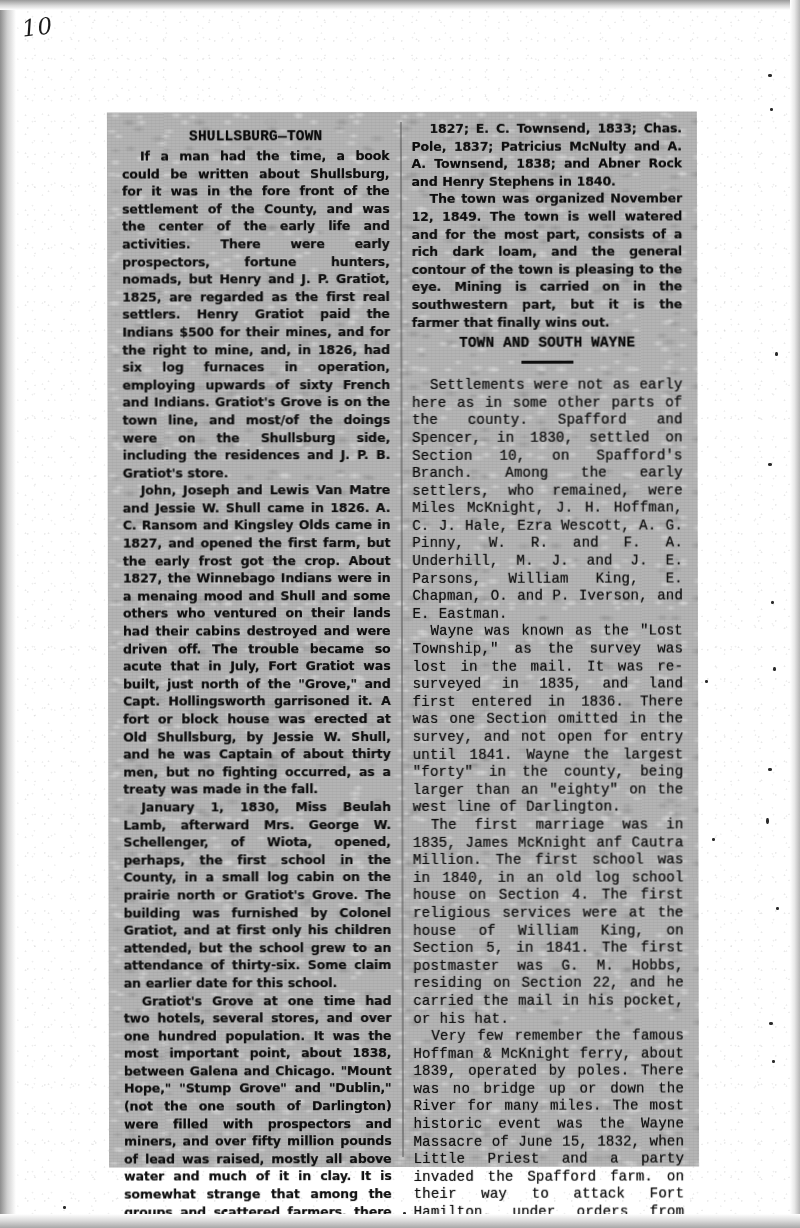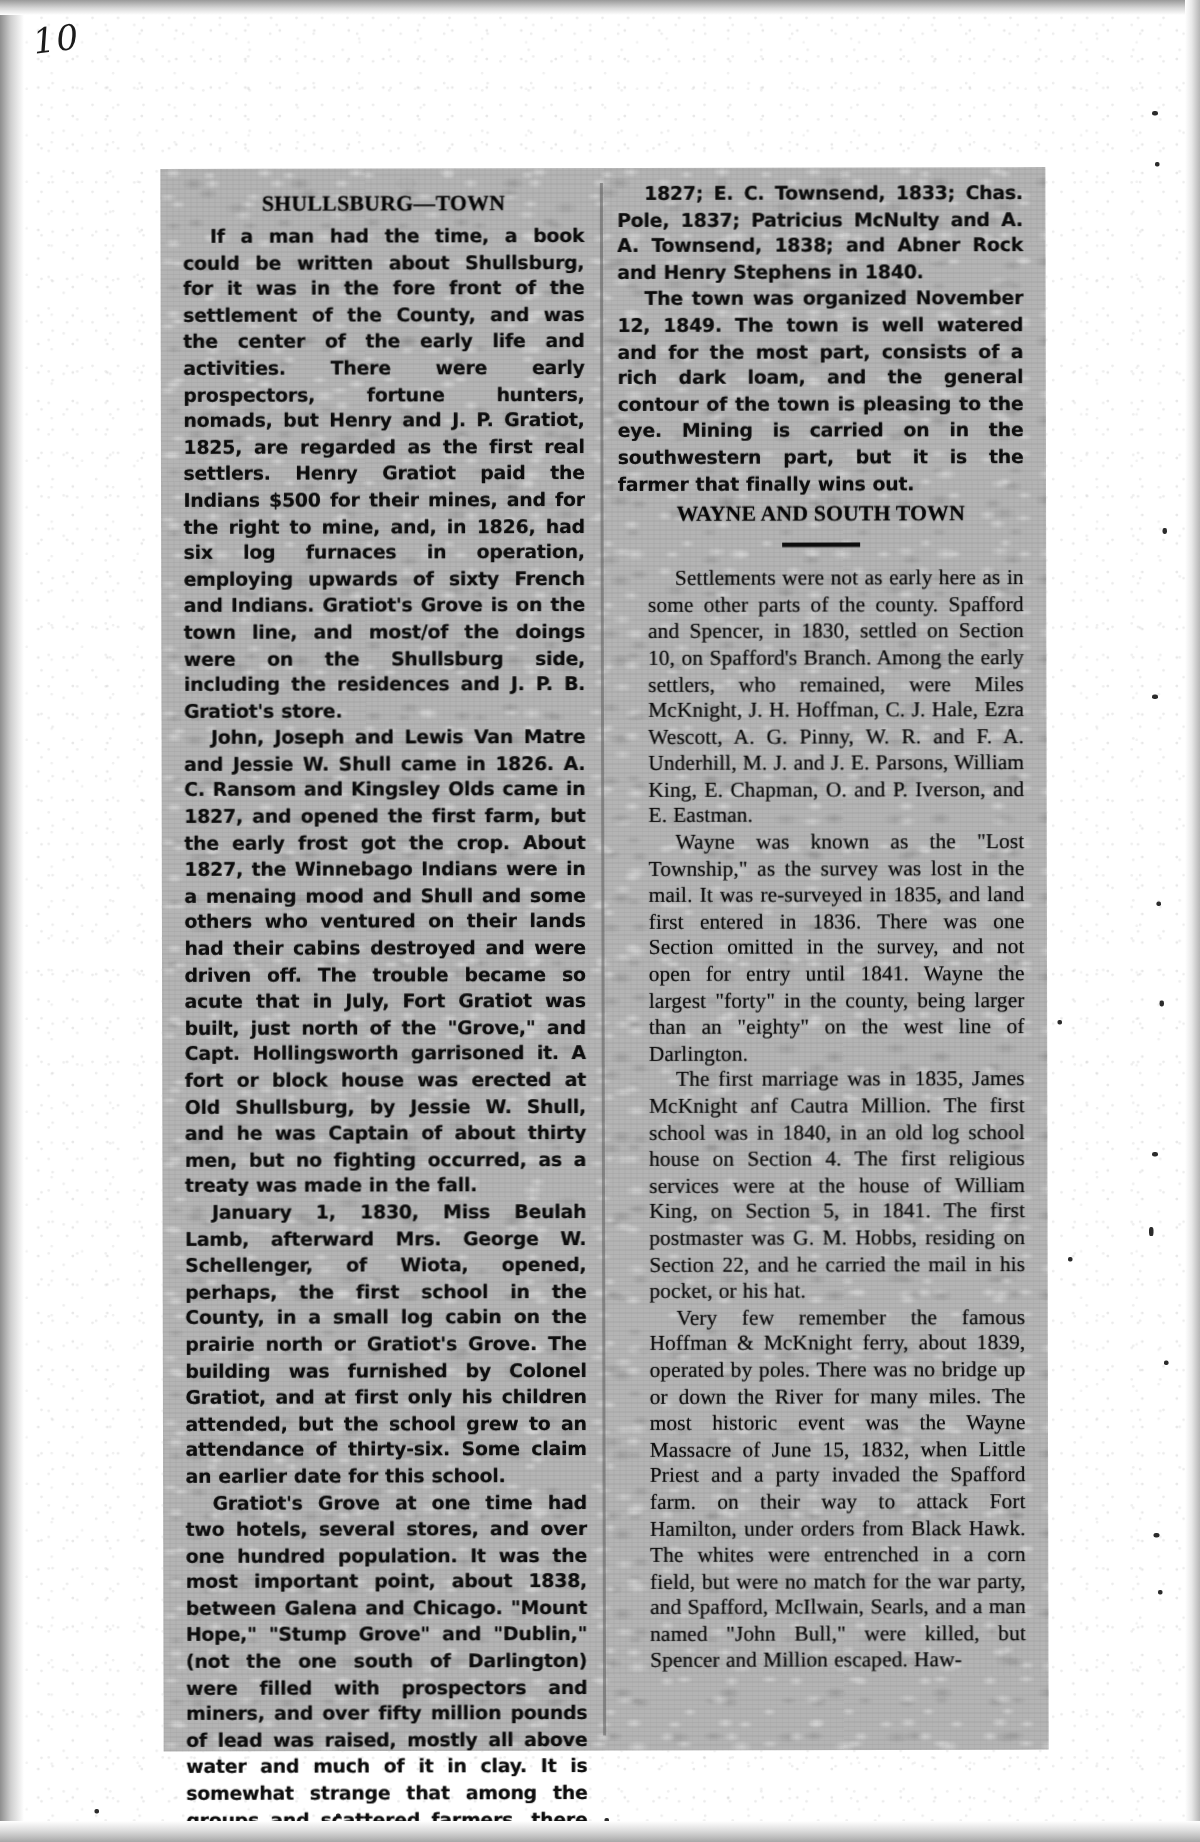--- a/index.html
+++ b/index.html
@@ -120,21 +120,21 @@
     position: relative;
     z-index: 2;
     box-sizing: border-box;
   }
   #col-left  { width: 290px; padding: 10px 10px 0 10px; }
   #col-rule  { width: 2px; background: rgba(90,90,90,.55); margin: 4px 0; position: relative; z-index:2;}
   #col-right { width: 293px; padding: 2px 10px 0 10px; }
 
   
   .headline {
-    font-family: Liberation Serif, serif;
+    font-family: Liberation Mono, monospace;
     font-weight: bold;
     font-size: 14.5px;
     letter-spacing: .2px;
     text-align: center;
     color: #0d0d0d;
     margin: 0 0 3px 0;
     text-shadow: 0 0 1px rgba(0,0,0,.55);
   }
   .headline.wide {
     font-size: 14.5px;
@@ -160,28 +160,27 @@
   .blk-bold p.bodytext {
     font-family: "DejaVu Sans", sans-serif;
     font-weight: bold;
     font-size: 12.6px;
     line-height: 17.6px;
     letter-spacing: -.15px;
     word-spacing: .5px;
   }
   
   .blk-serif p.bodytext {
-    font-family: Liberation Serif, serif;
+    font-family: Liberation Mono, monospace;
     font-weight: normal;
     font-size: 14.2px;
     line-height: 17.6px;
     letter-spacing: .1px;
     word-spacing: .4px;
     text-shadow: 0 0 .7px rgba(0,0,0,.6);
-    margin-left: 20px;
   }
 
   
   #clipping { transform: rotate(-0.12deg); }
   .col { filter: blur(.18px); }
 </style>
 </head>
 <body>
 
 <div id="scan-page">
@@ -222,21 +221,21 @@
 
     <div id="col-rule"></div>
 
     <div class="col" id="col-right">
 
       <div class="blk-bold">
         <p class="bodytext">1827; E. C. Townsend, 1833; Chas. Pole, 1837; Patricius McNulty and A. A. Townsend, 1838; and Abner Rock and Henry Stephens in 1840.</p>
         <p class="bodytext">The town was organized November 12, 1849. The town is well watered and for the most part, consists of a rich dark loam, and the general contour of the town is pleasing to the eye. Mining is carried on in the southwestern part, but it is the farmer that finally wins out.</p>
       </div>
 
-      <h1 class="headline wide">WAYNE AND SOUTH TOWN</h1>
+      <h1 class="headline wide">TOWN AND SOUTH WAYNE</h1>
 
       <div class="rule-short"></div>
 
       <div class="blk-serif">
         <p class="bodytext">Settlements were not as early here as in some other parts of the county. Spafford and Spencer, in 1830, settled on Section 10, on Spafford's Branch. Among the early settlers, who remained, were Miles McKnight, J. H. Hoffman, C. J. Hale, Ezra Wescott, A. G. Pinny, W. R. and F. A. Underhill, M. J. and J. E. Parsons, William King, E. Chapman, O. and P. Iverson, and E. Eastman.</p>
         <p class="bodytext">Wayne was known as the "Lost Township," as the survey was lost in the mail. It was re-surveyed in 1835, and land first entered in 1836. There was one Section omitted in the survey, and not open for entry until 1841. Wayne the largest "forty" in the county, being larger than an "eighty" on the west line of Darlington.</p>
         <p class="bodytext">The first marriage was in 1835, James McKnight anf Cautra Million. The first school was in 1840, in an old log school house on Section 4. The first religious services were at the house of William King, on Section 5, in 1841. The first postmaster was G. M. Hobbs, residing on Section 22, and he carried the mail in his pocket, or his hat.</p>
         <p class="bodytext">Very few remember the famous Hoffman &amp; McKnight ferry, about 1839, operated by poles. There was no bridge up or down the River for many miles. The most historic event was the Wayne Massacre of June 15, 1832, when Little Priest and a party invaded the Spafford farm. on their way to attack Fort Hamilton, under orders from Black Hawk. The whites were entrenched in a corn field, but were no match for the war party, and Spafford, McIlwain, Searls, and a man named "John Bull," were killed, but Spencer and Million escaped. Haw-</p>
       </div>
     </div>

